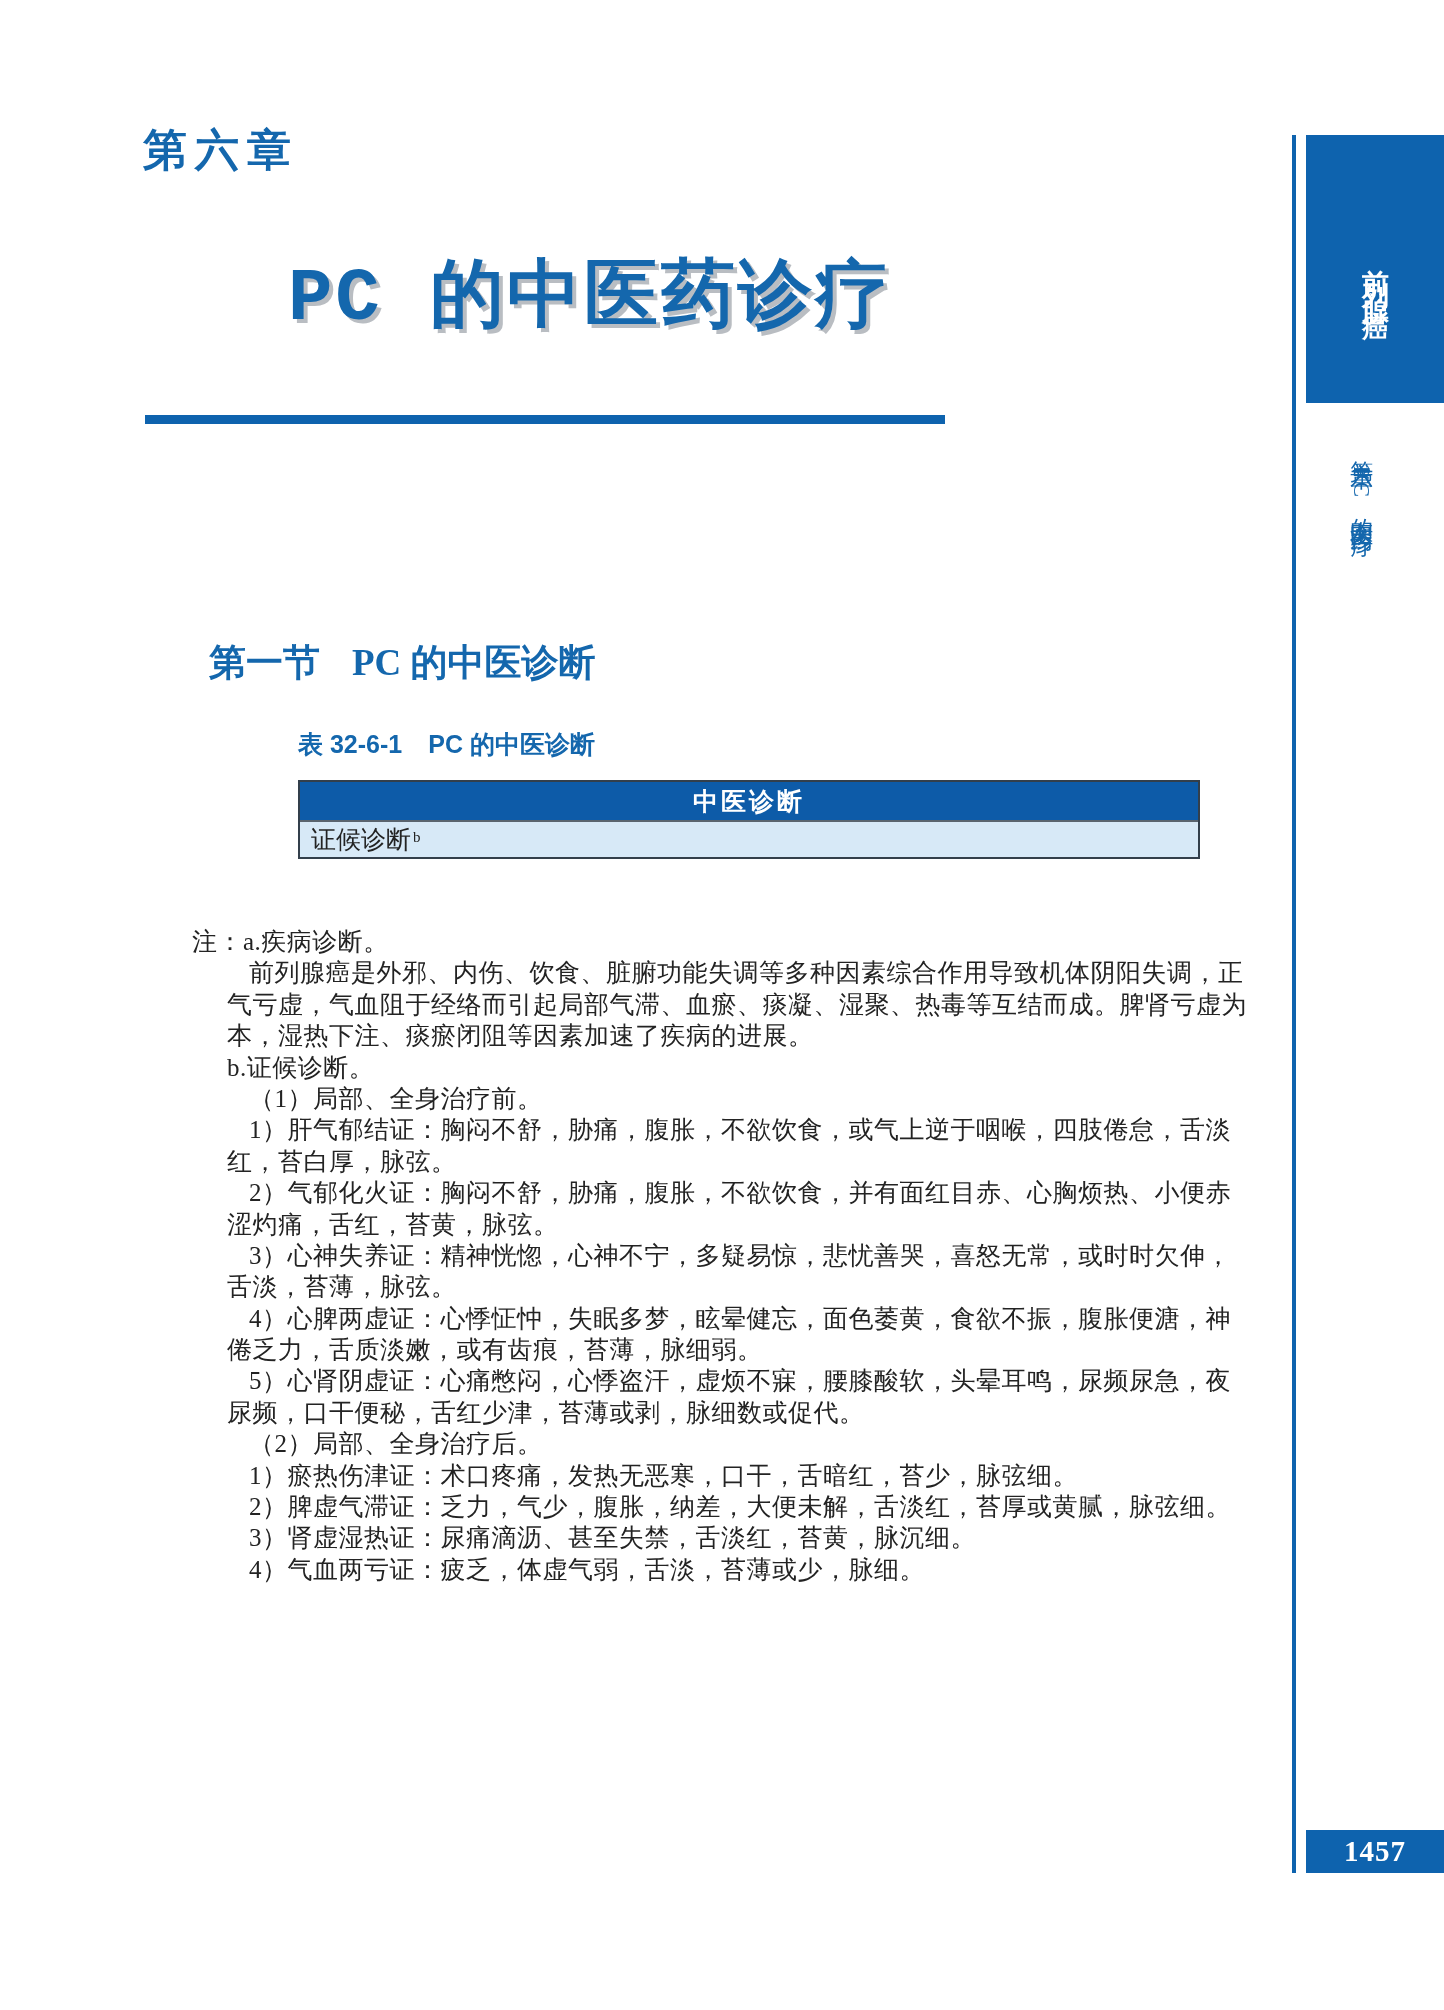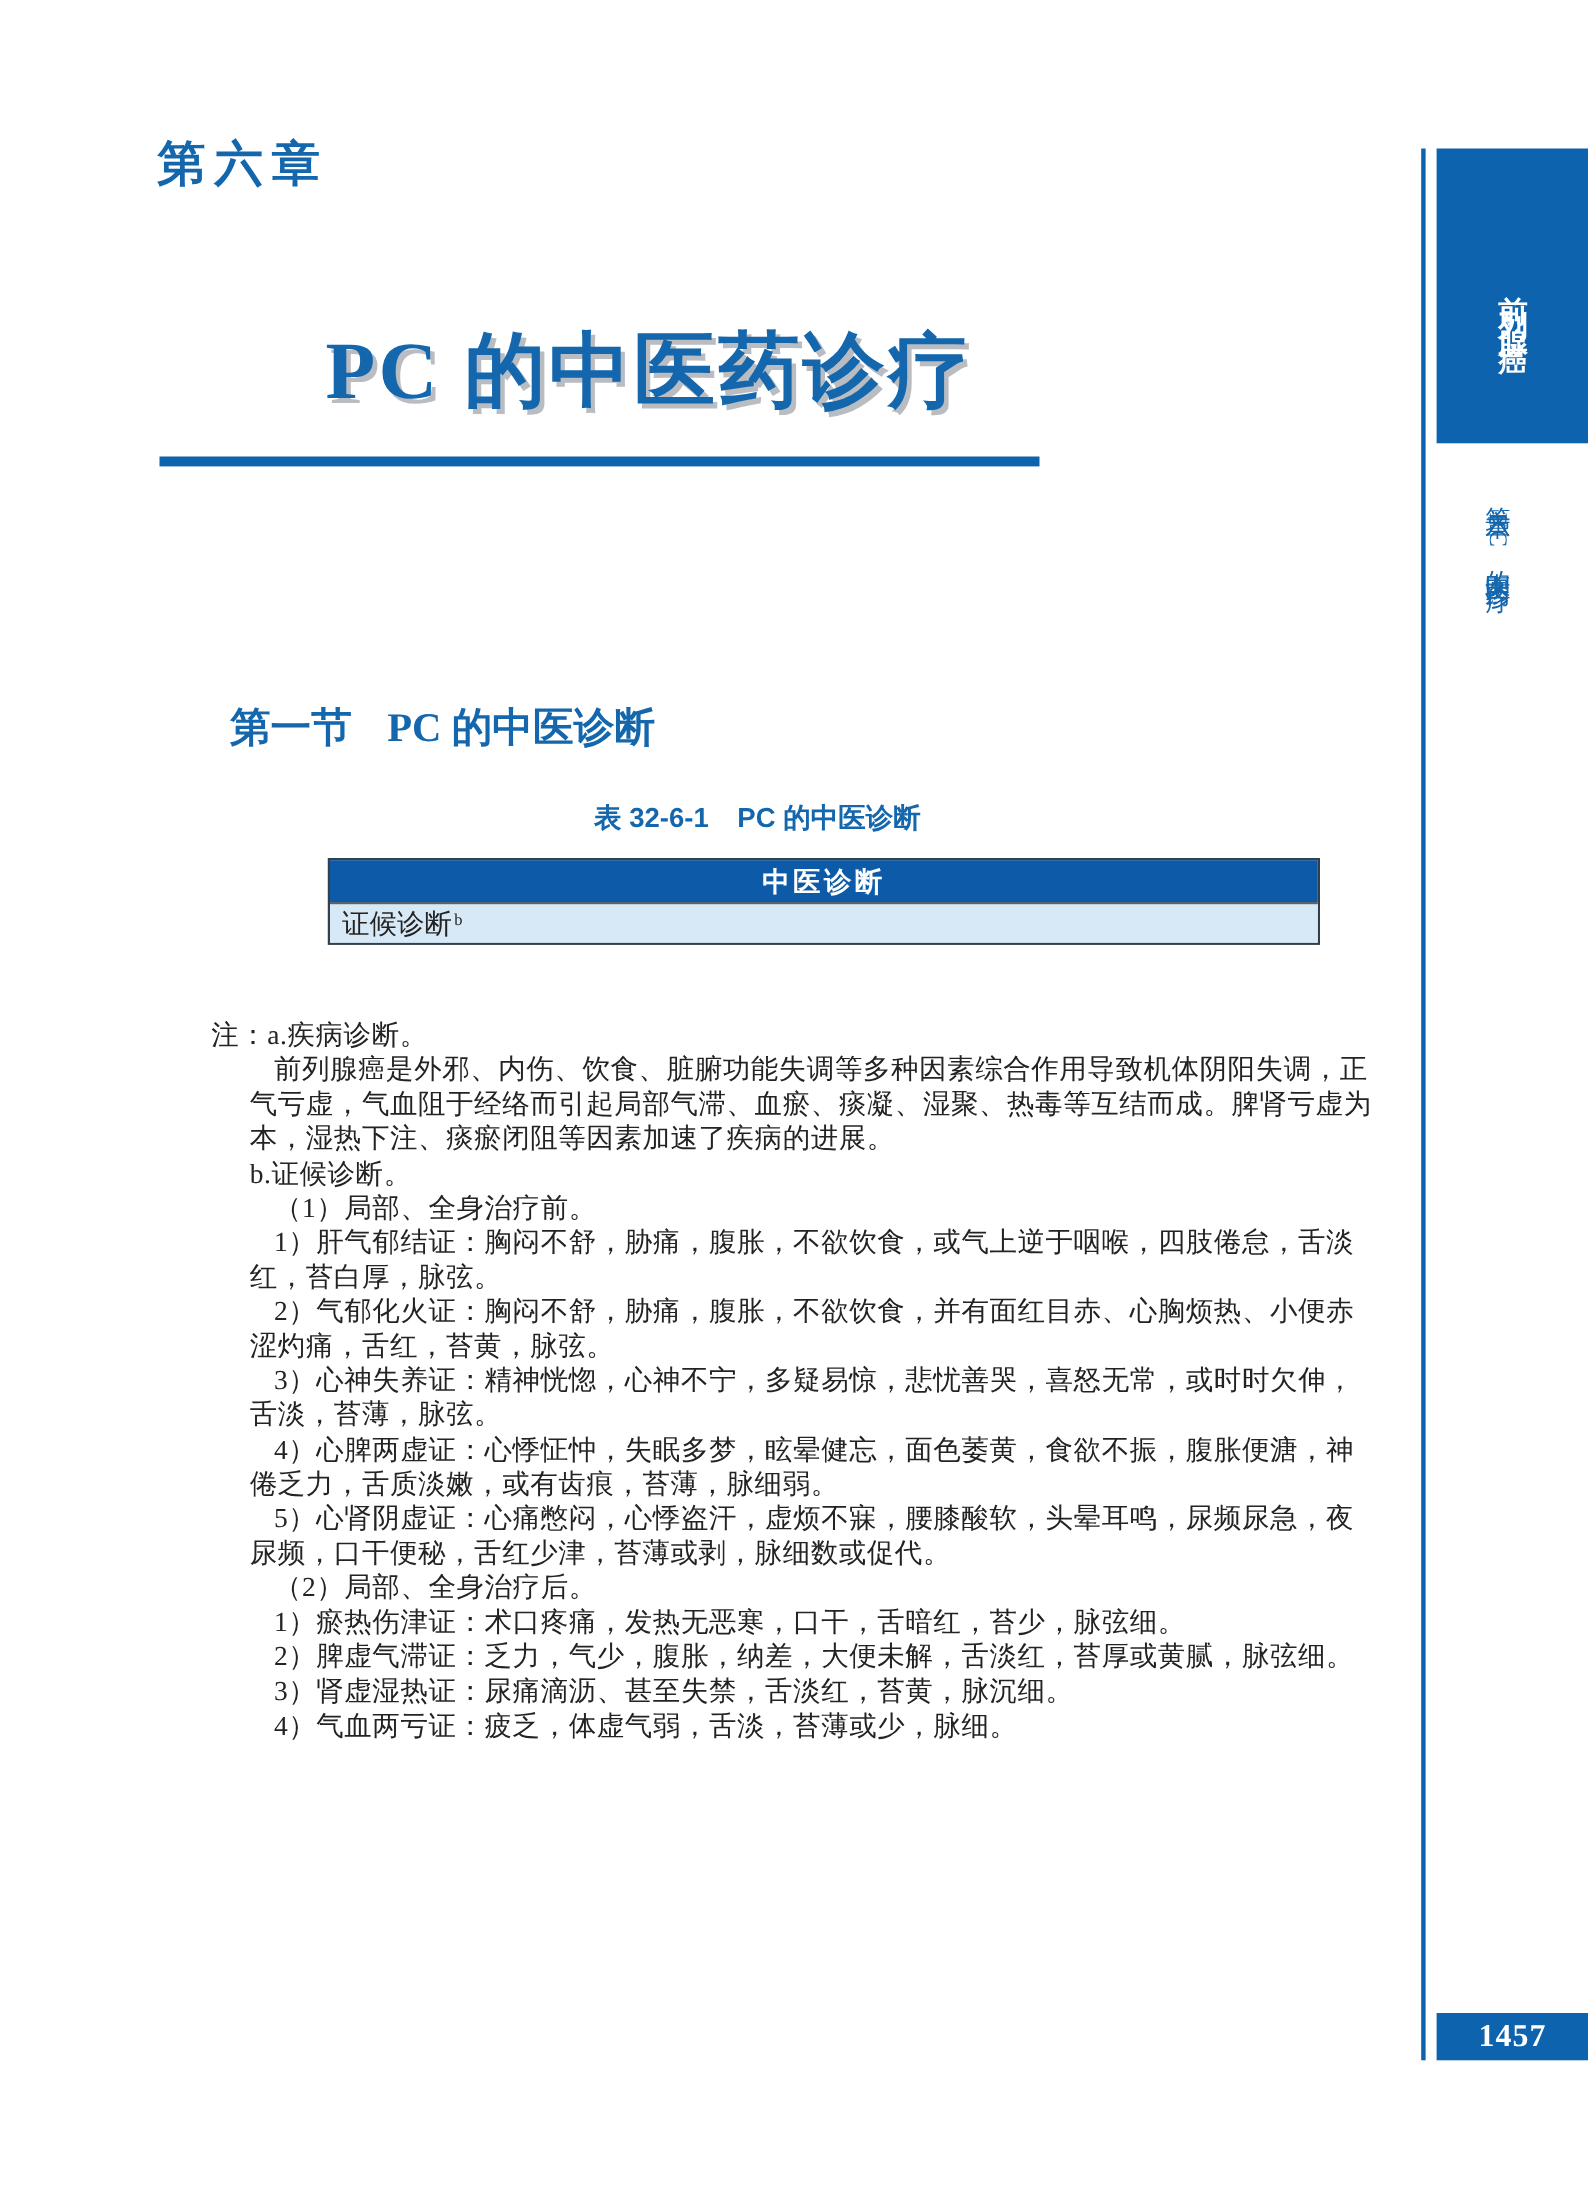--- a/index.html
+++ b/index.html
@@ -19,38 +19,37 @@
     font-family:"Liberation Serif","DejaVu Serif",serif;
   }
   .chapter-label{
     position:absolute;left:143px;top:128px;
     font-family:"Liberation Sans","DejaVu Sans",sans-serif;
     font-weight:900;font-size:44px;line-height:1;letter-spacing:8px;
     color:var(--heading-text);
   }
   .main-title{
     position:absolute;left:90px;top:262px;width:1000px;text-align:center;
-    font-family:Liberation Serif, serif;
+    font-family:Liberation Mono, monospace;
     font-weight:900;font-size:74px;line-height:1;letter-spacing:3px;
     color:var(--heading-text);
     text-shadow:4px 4px 0 var(--shadow);
-    margin-top:39px;
   }
   .title-rule{
     position:absolute;left:145px;top:415px;width:800px;height:9px;
     background:var(--accent);
   }
   .section-heading{
     position:absolute;left:209px;top:642px;
     font-size:37px;font-weight:bold;line-height:1.15;
     color:var(--heading-text);
   }
   .section-heading .gap2{display:inline-block;width:32px;}
   .table-caption{
-    position:absolute;left:298px;top:729px;width:781px;text-align:center;
+    position:absolute;left:298px;top:729px;width:781px;text-align:left;
     font-family:"Liberation Sans","DejaVu Sans",sans-serif;
     font-weight:bold;font-size:25px;line-height:1.2;
     color:var(--heading-text);
   }
   .table-caption .gap1{display:inline-block;width:26px;}
   .diag-table{
     position:absolute;left:298px;top:780px;width:902px;
     border:2px solid var(--border-dark);box-sizing:border-box;background:var(--row-bg);
   }
   .t-header{

